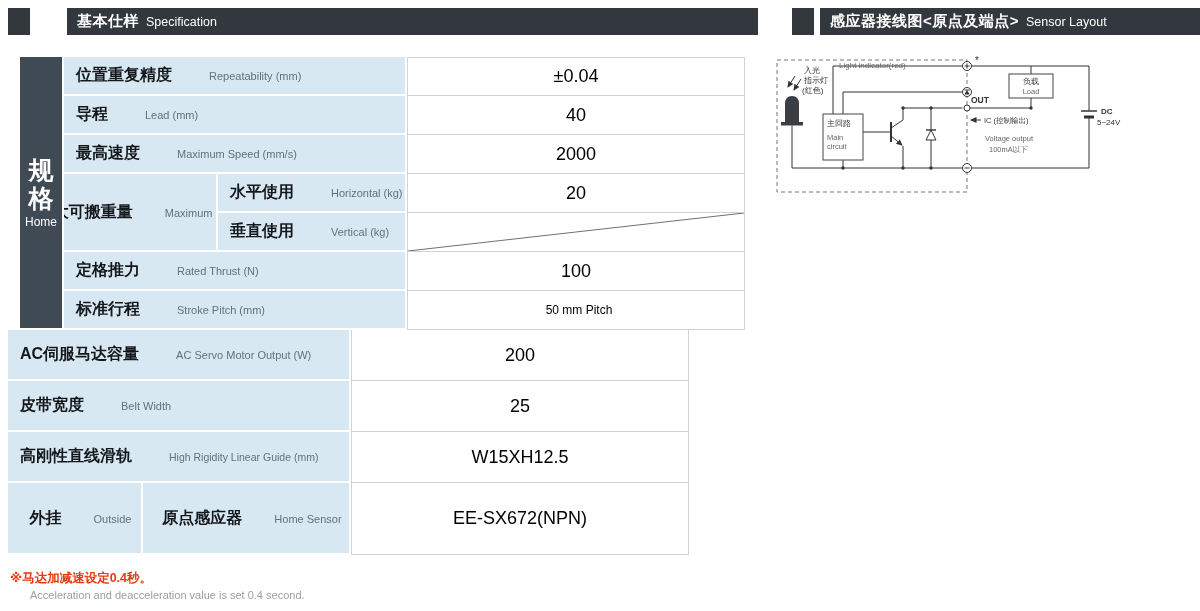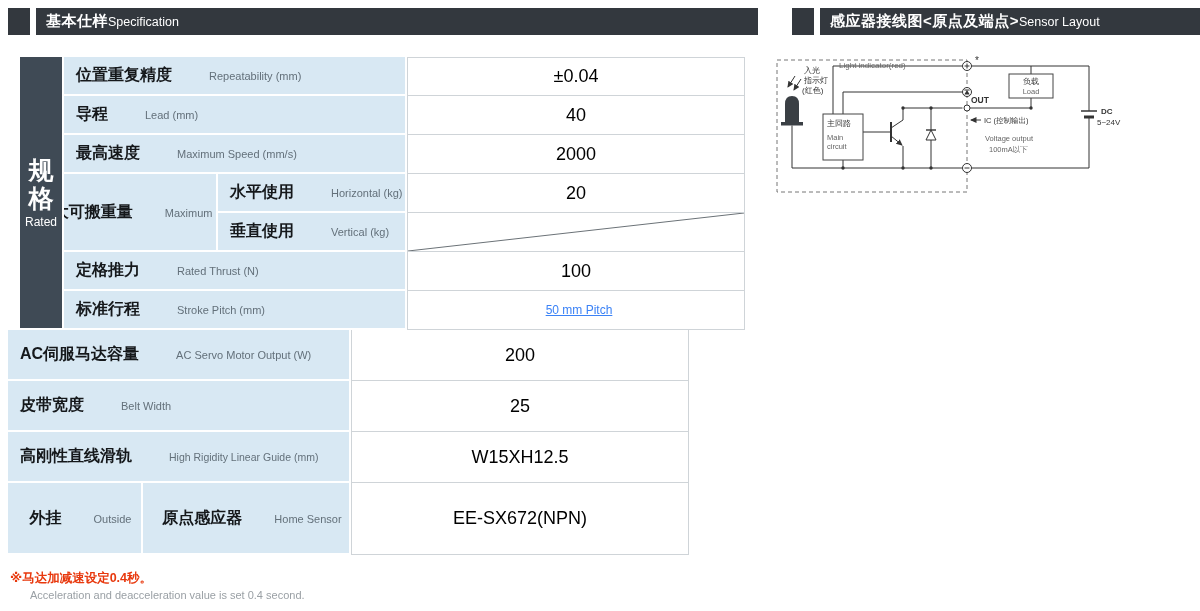--- a/index.html
+++ b/index.html
@@ -6,22 +6,22 @@
   body{
     width:1200px;height:611px;position:relative;background:#fff;
     font-family:"Liberation Sans","DejaVu Sans",sans-serif;color:#1a1a1a;
     overflow:hidden;
   }
   
   .hdr{position:absolute;display:flex;height:27px;}
   .hdr .sq{width:22px;height:27px;background:#33383e;margin-right:6px;flex:none;}
   .hdr .bar{flex:1;background:#33383e;color:#fff;display:flex;align-items:center;padding:0 10px;}
   .hdr .cn{font-size:15px;font-weight:700;letter-spacing:.5px;}
-  .hdr .en{font-size:12.5px;}
-  #hdr-left{left:8px;top:8px;width:750px;}
+  .hdr .en{font-size:12.5px;margin-left:7px;}
+  #hdr-left{left:8px;top:8px;width:750px;gap:31px;}
   #hdr-right{left:792px;top:8px;width:419px;}
 
   
   .spec-table{position:absolute;left:8px;top:57px;}
   .grp{display:flex;}
   .side{width:42px;background:#3f4a55;color:#fff;display:flex;flex-direction:column;
         align-items:center;justify-content:center;flex:none;margin-right:2px;margin-left:12px;}
   .grp1 .side{border-bottom:2px solid #fff;box-sizing:border-box;}
   .side .cjk{font-size:25px;font-weight:700;width:1.2em;line-height:1.12;word-break:break-all;text-align:center;}
   .side .sen{font-size:12px;margin-top:3px;}
@@ -32,21 +32,21 @@
        display:flex;align-items:center;padding-left:12px;overflow:hidden;gap:32px;}
   .lbl.full{width:343px;}
   .w154{width:154px;} .w189{width:189px;} .w208{width:208px;} .w135{width:135px;}
   .lbl.stack{flex-direction:row;align-items:center;justify-content:center;}
   .lcn{font-size:16px;font-weight:700;color:#15181b;white-space:nowrap;}
   .len{font-size:11px;color:#63707a;margin-left:5px;white-space:nowrap;}
   .len2{font-size:11px;color:#63707a;margin-top:2px;white-space:nowrap;}
   .val{width:338px;box-sizing:border-box;background:#fff;border:1px solid #cfd4d8;border-top:none;
        display:flex;align-items:center;justify-content:center;font-size:18px;color:#000;position:relative;}
   .val.vt{border-top:1px solid #cfd4d8;}
-  .vnote{font-size:12px;color:#3b82f6;margin-left:6px;text-decoration:underline;}
+  .vnote{font-size:12px;color:#000000;margin-left:6px;}
   .subcol{display:flex;flex-direction:column;}
   .subrow{display:flex;height:39px;}
   .diagsvg{position:absolute;left:0;top:0;width:100%;height:100%;}
 
   
   .note-cn{position:absolute;left:10px;top:570px;color:#e8380d;font-size:12.5px;font-weight:700;}
   .note-en{position:absolute;left:30px;top:589px;color:#9aa0a5;font-size:11px;}
 
   
   .diagram{position:absolute;left:773px;top:50px;width:420px;height:152px;}
@@ -69,21 +69,21 @@
     <span class="cn">感应器接线图&lt;原点及端点&gt;</span>
     <span class="en">Sensor Layout</span>
   </div>
 </div>
 
 <div class="spec-table">
 
   <div class="grp grp1">
     <div class="side">
       <div class="cjk">规格</div>
-      <div class="sen">Rated</div>
+      <div class="sen">Home</div>
     </div>
     <div class="rows">
 
       <div class="row h39">
         <div class="lbl full">
           <span class="lcn">位置重复精度</span>
           <span class="len">Repeatability (mm)</span>
         </div>
         <div class="val vt">±0.04</div>
       </div>

